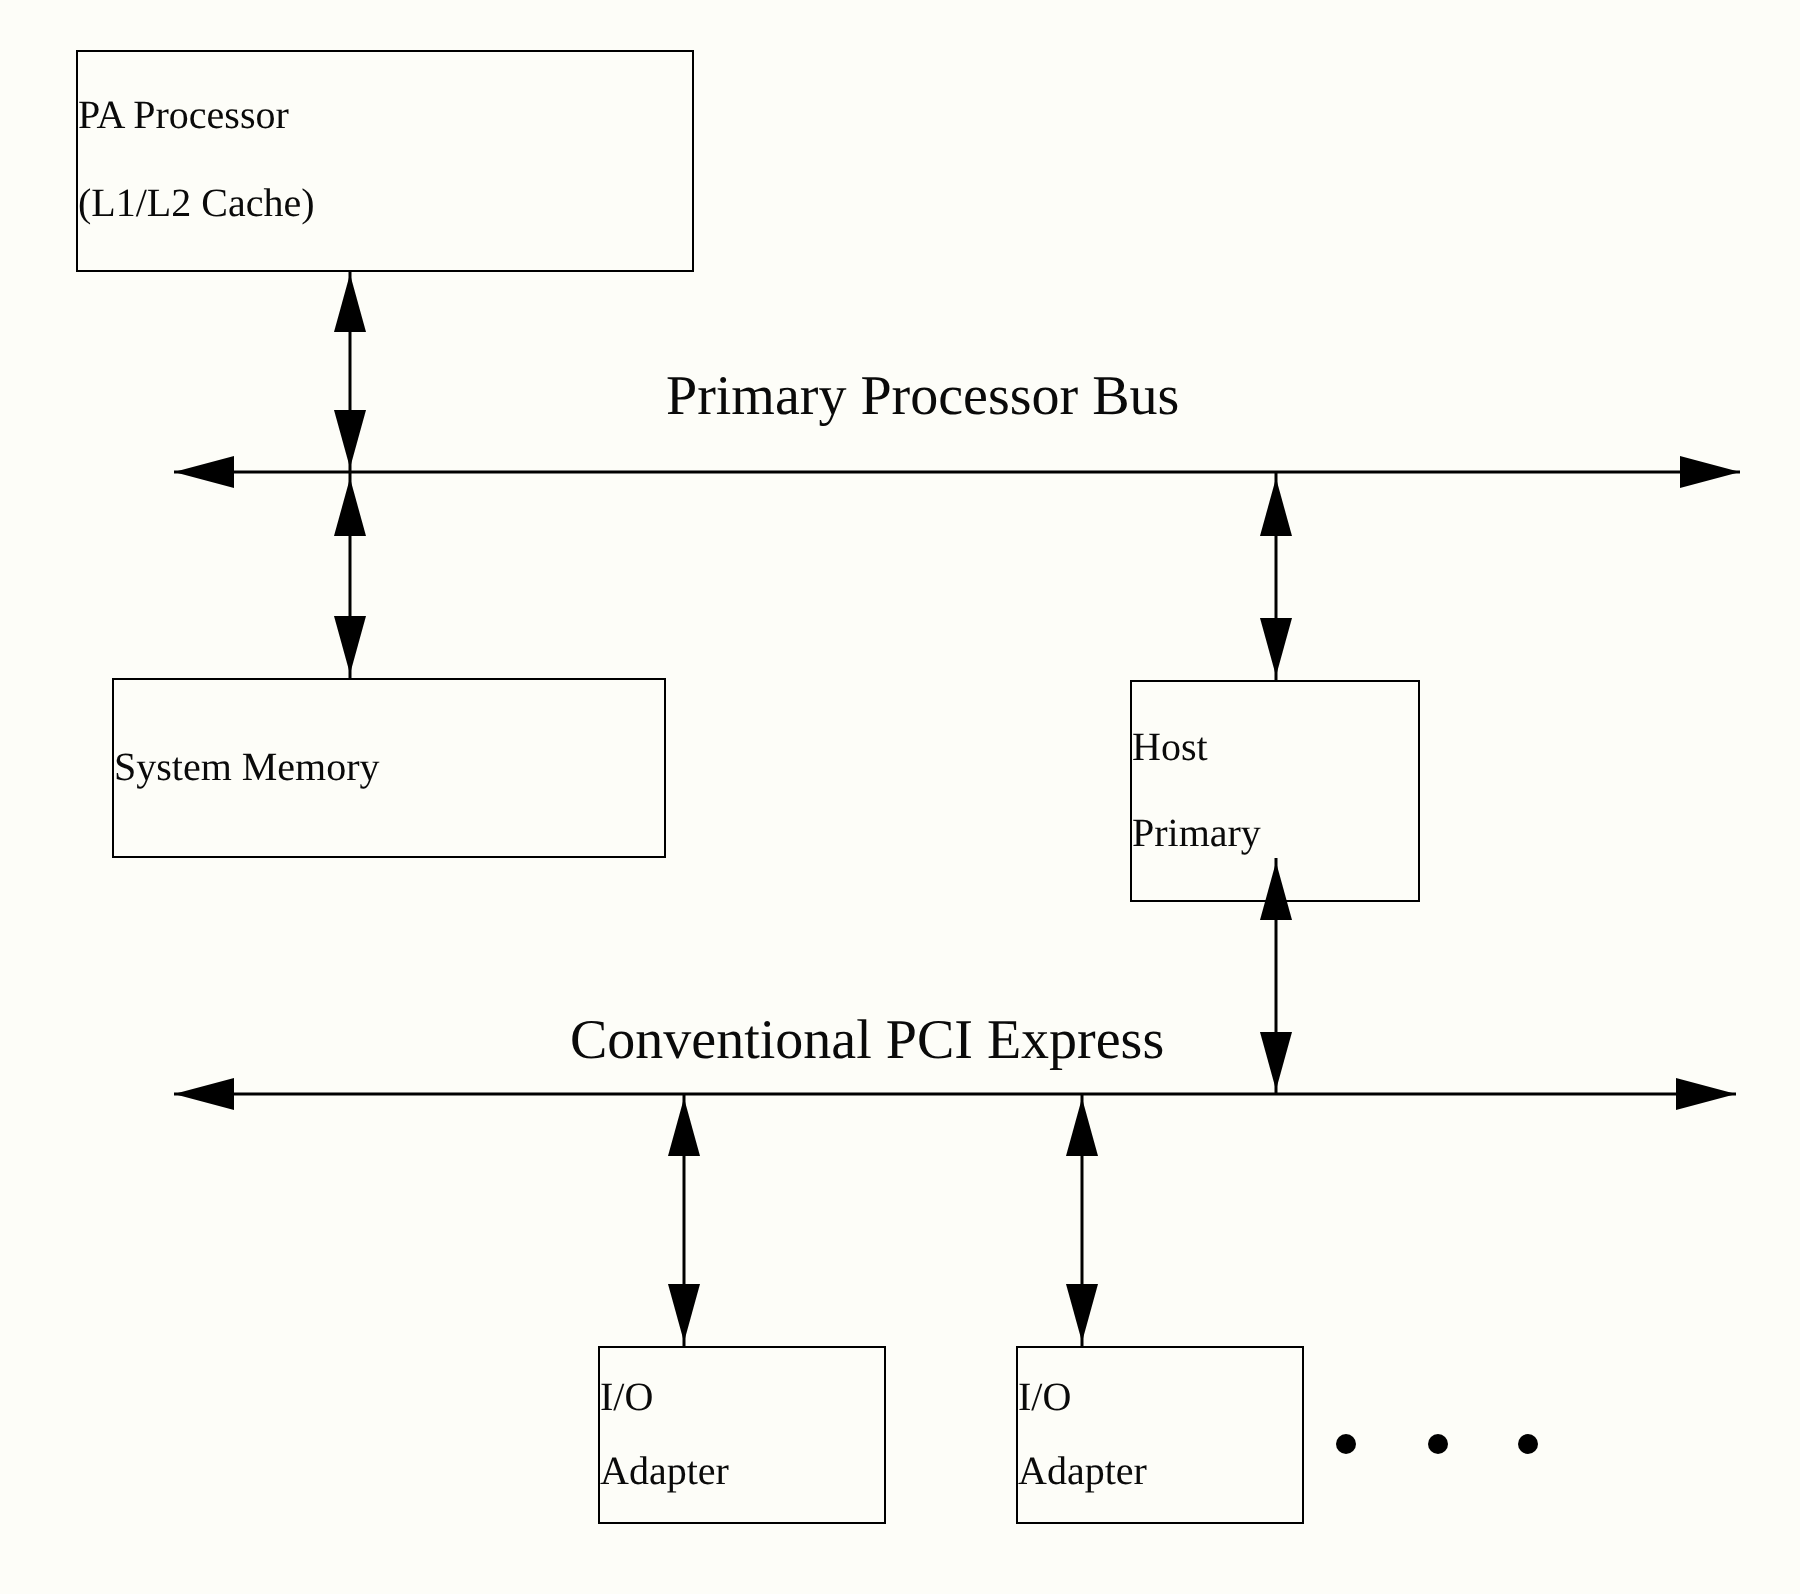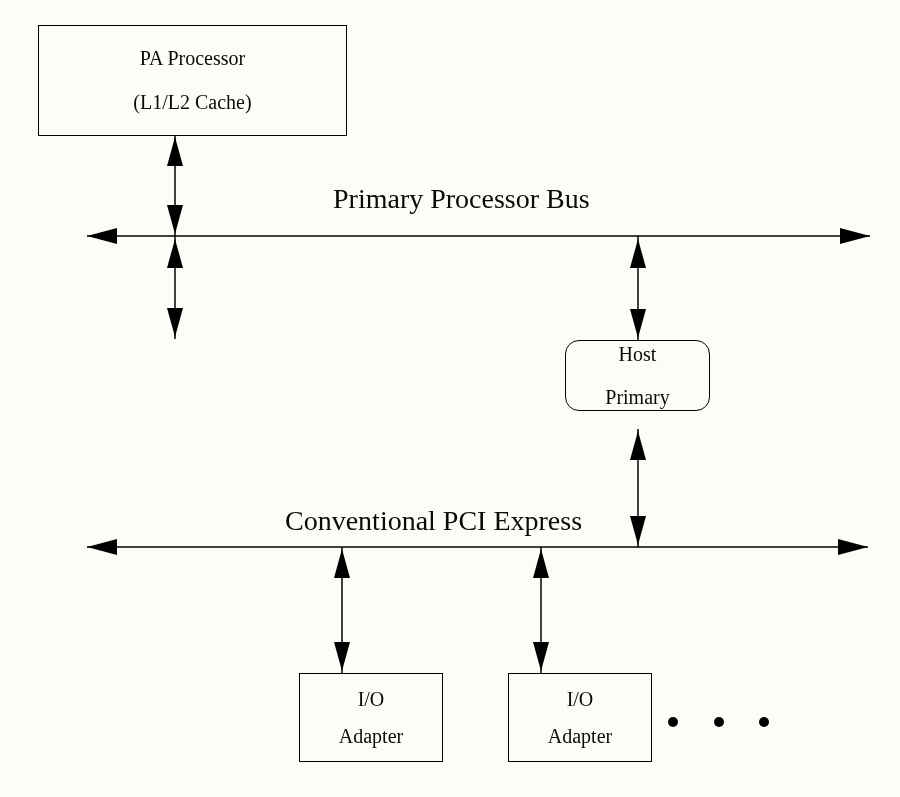--- a/index.html
+++ b/index.html
@@ -20,21 +20,21 @@
     position: absolute;
     left: 0;
     top: 0;
   }
   .box {
     position: absolute;
     border: 1.5px solid #000;
     box-sizing: border-box;
     display: flex;
     flex-direction: column;
-    align-items: center;
+    align-items: flex-start;
     justify-content: center;
     text-align: center;
     font-size: 20px;
     line-height: 23px;
     background: transparent;
   }
   .gap-lg { row-gap: 21px; }
   .gap-md { row-gap: 20px; }
   .gap-sm { row-gap: 14px; margin-left: 28px; }
   .bus-label {
@@ -95,22 +95,25 @@
       <circle cx="719" cy="722" r="5"></circle>
       <circle cx="764" cy="722" r="5"></circle>
     </g>
   </svg>
 
   <div class="box gap-lg" style="left:38px; top:25px; width:309px; height:111px;">
     <span>PA Processor</span>
     <span>(L1/L2 Cache)</span>
   </div>
 
+  <div class="box" style="left:56px; top:339px; width:277px; height:90px;">
+    <span>System Memory</span>
+  </div>
 
-  <div class="box gap-md" style="left:565px; top:340px; width:145px; height:71px;border-radius:14px;">
+  <div class="box gap-md" style="left:565px; top:340px; width:145px; height:111px;">
     <span>Host</span>
     <span>Primary</span>
   </div>
 
   <div class="box gap-sm" style="left:271px; top:673px; width:144px; height:89px;">
     <span>I/O</span>
     <span>Adapter</span>
   </div>
 
   <div class="box gap-sm" style="left:480px; top:673px; width:144px; height:89px;">

